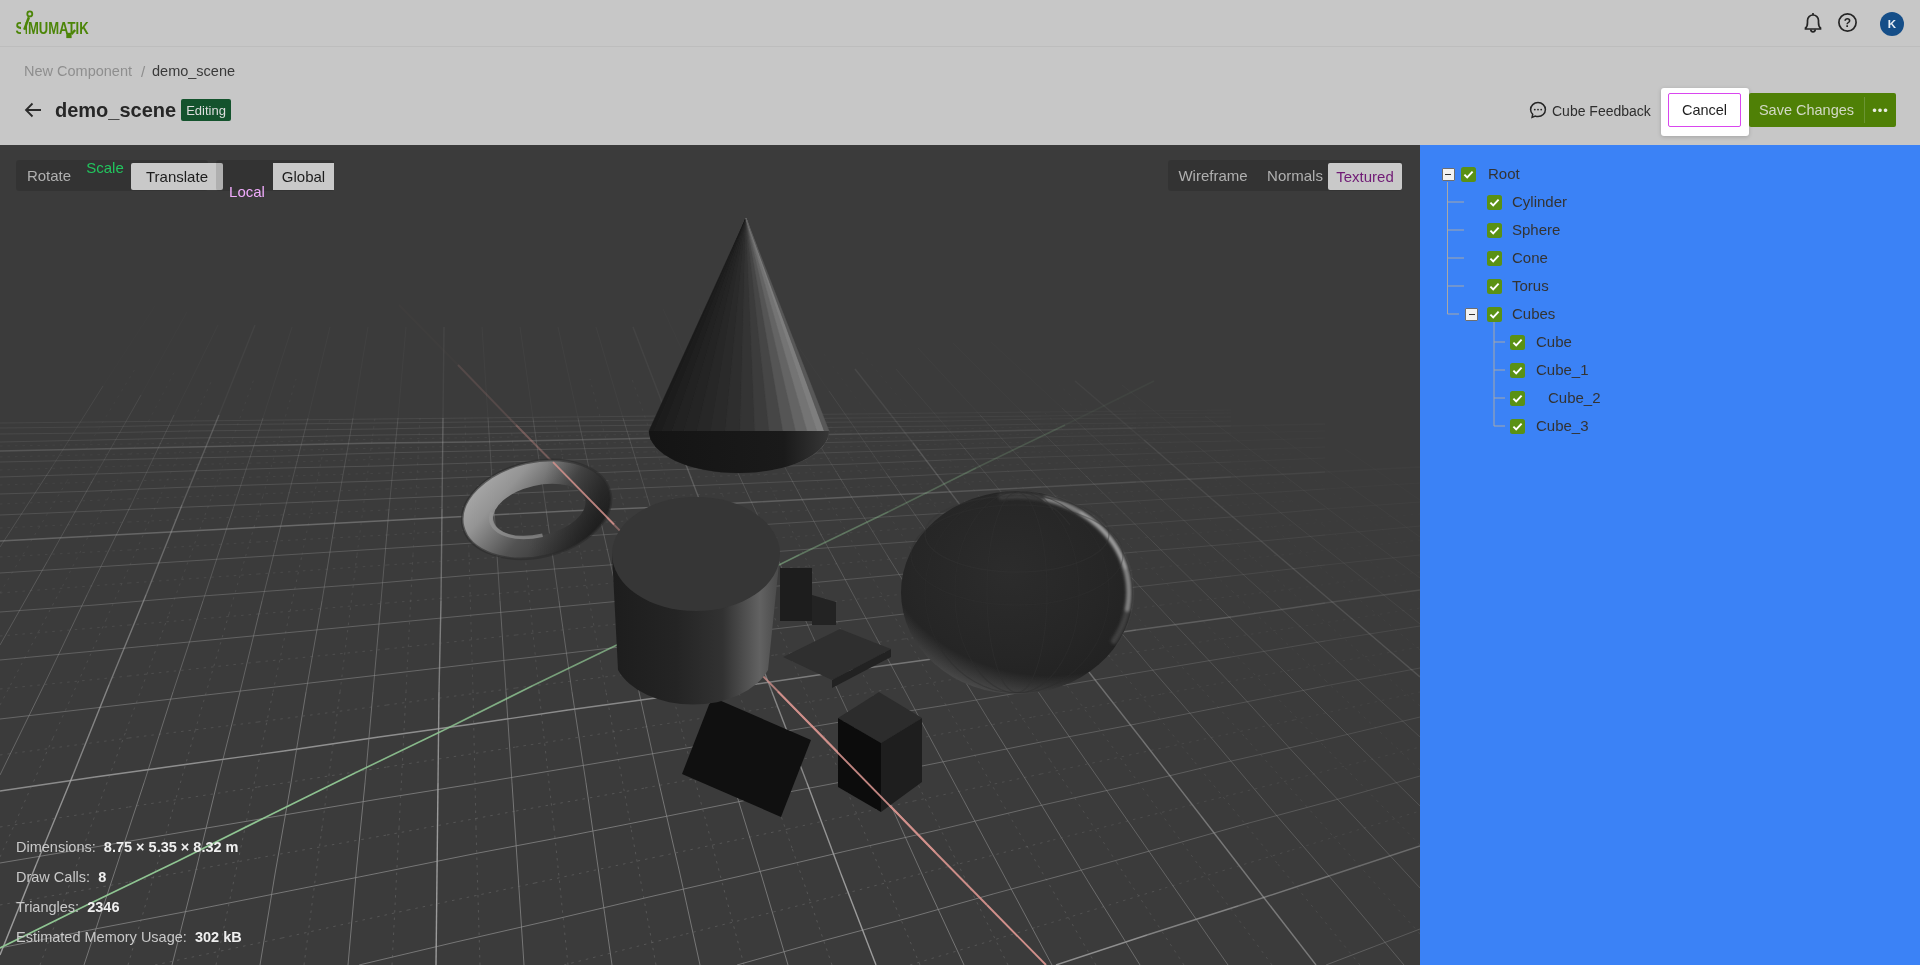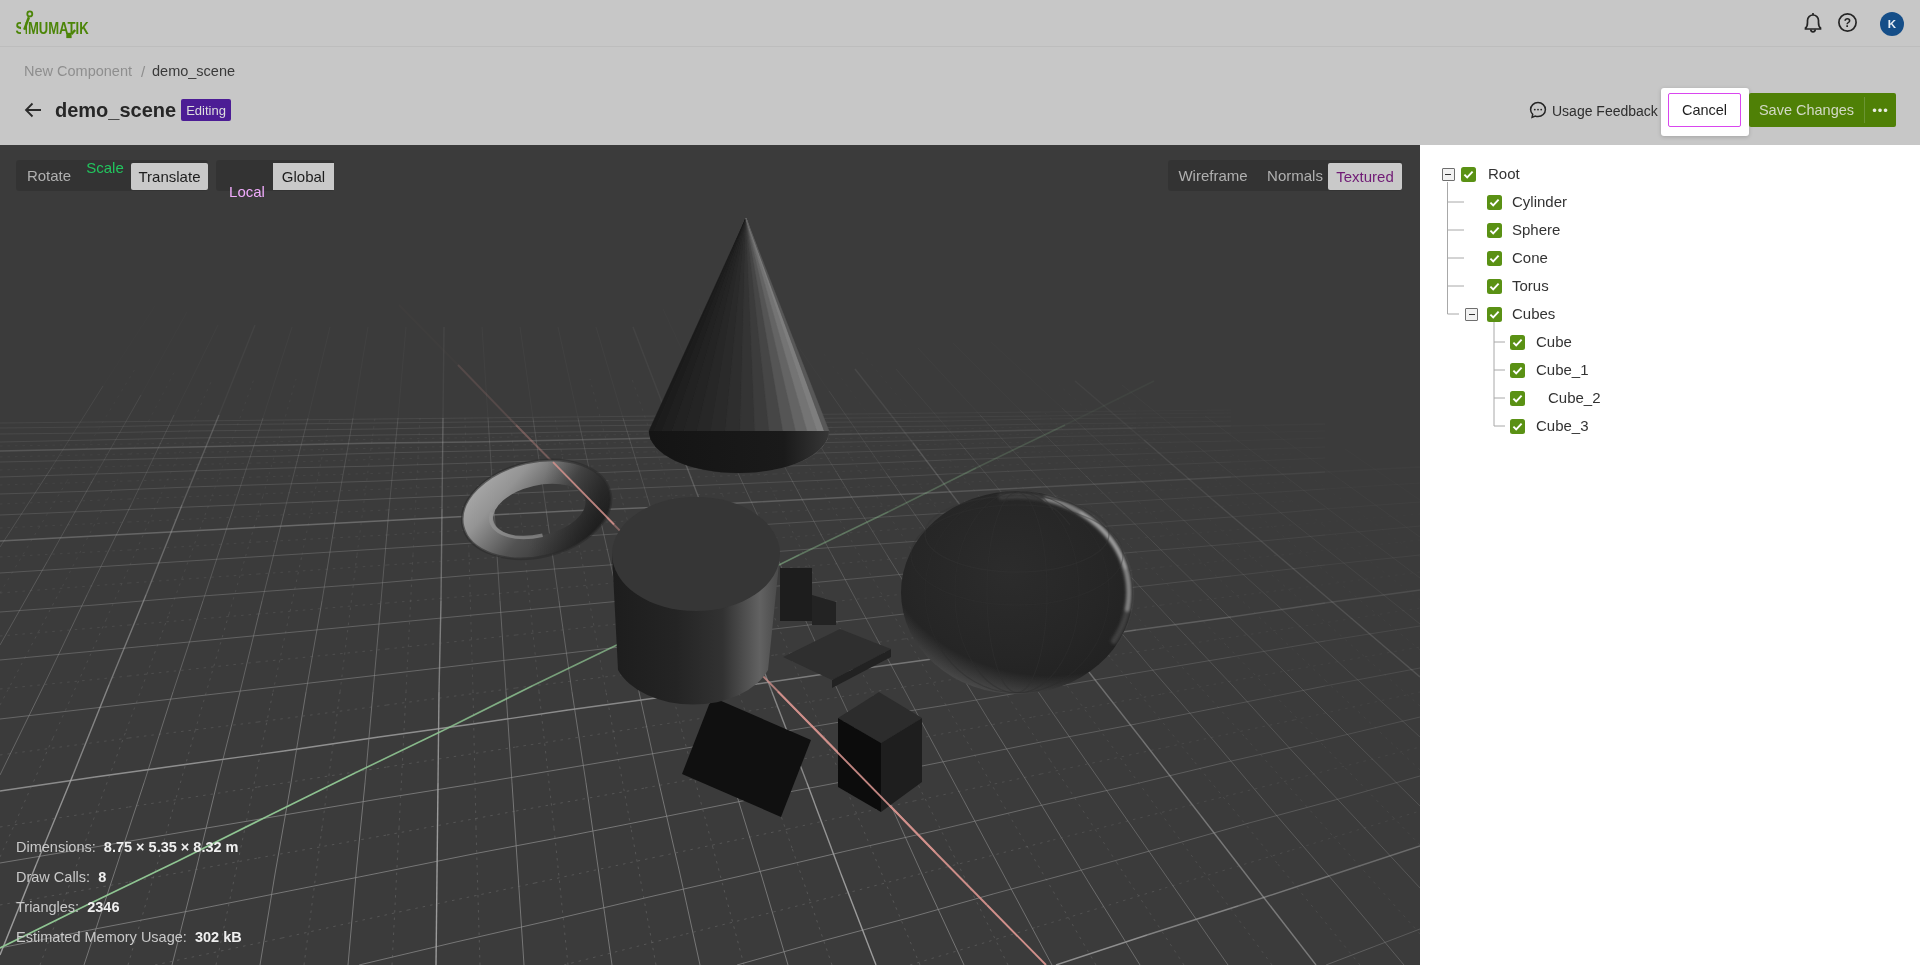--- a/index.html
+++ b/index.html
@@ -29,30 +29,30 @@
 <div class="abs" style="left:1880px;top:12px;width:24px;height:24px;border-radius:50%;background:#154e88;
  color:#e8eef5;font:bold 11.5px 'Liberation Sans';display:flex;align-items:center;justify-content:center">K</div>
 
 <div class="abs" style="left:24px;top:63px;font-size:14.5px;color:#8e8e8e">New Component</div>
 <div class="abs" style="left:141px;top:63px;font-size:15px;color:#8e8e8e">/</div>
 <div class="abs" style="left:152px;top:63px;font-size:14.5px;color:#3a3a3a">demo_scene</div>
 <svg class="abs" style="left:23px;top:100px" width="20" height="20" viewBox="0 0 20 20">
   <path d="M18 10 L3 10 M9.5 3.5 L3 10 L9.5 16.5" fill="none" stroke="#2b2b2b" stroke-width="1.8"></path>
 </svg>
 <div class="abs" style="left:55px;top:99px;font-size:20px;font-weight:bold;color:#262626">demo_scene</div>
-<div class="abs" style="left:181px;top:99px;width:50px;height:22px;background:#4c1d95;border-radius:2px;
+<div class="abs" style="left:181px;top:99px;width:50px;height:22px;background:#14532d;border-radius:2px;
  color:#dedede;font-size:13px;display:flex;align-items:center;justify-content:center">Editing</div>
 
 <svg class="abs" style="left:1529px;top:101px" width="18" height="18" viewBox="0 0 18 18">
   <path d="M9 1.6 C4.9 1.6 1.6 4.7 1.6 8.6 C1.6 10.5 2.4 12.2 3.7 13.4 L3.1 16.4 L6.3 15.1 C7.1 15.4 8 15.6 9 15.6 C13.1 15.6 16.4 12.5 16.4 8.6 C16.4 4.7 13.1 1.6 9 1.6 Z" fill="none" stroke="#252525" stroke-width="1.5"></path>
   <circle cx="5.8" cy="8.6" r="0.9" fill="#252525"></circle>
     <circle cx="9" cy="8.6" r="0.9" fill="#252525"></circle>
     <circle cx="12.2" cy="8.6" r="0.9" fill="#252525"></circle>
 </svg>
-<div class="abs" style="left:1552px;top:103px;font-size:14px;color:#2e2e2e">Usage Feedback</div>
+<div class="abs" style="left:1552px;top:103px;font-size:14px;color:#2e2e2e">Cube Feedback</div>
 
 <div class="abs" style="left:1661px;top:88px;width:88px;height:48px;background:#ffffff;border-radius:3px;box-shadow:0 1px 4px rgba(0,0,0,0.18)"></div>
 <div class="abs" style="left:1668px;top:93px;width:73px;height:34px;background:#fff;border:1px solid #d946ef;border-radius:2px;
  font-size:14.5px;color:#1f1f1f;display:flex;align-items:center;justify-content:center">Cancel</div>
 <div class="abs" style="left:1749px;top:93px;width:147px;height:34px;background:#4f8006;border-radius:2px;color:#d3d9c6;font-size:14.5px">
   <div class="abs" style="left:0;top:0;width:115px;height:34px;display:flex;align-items:center;justify-content:center">Save Changes</div>
   <div class="abs" style="left:115px;top:4px;width:1px;height:26px;background:#6b9434"></div>
   <div class="abs" style="left:116px;top:0;width:31px;height:34px;display:flex;align-items:center;justify-content:center;color:#e8ece2;letter-spacing:1px;font-size:13px">•••</div>
 </div>
 <div class="abs" style="left:0;top:145px;width:1420px;height:820px;background:#3b3b3b;overflow:hidden">
@@ -897,30 +897,30 @@
       <line x1="553" y1="317.2" x2="614" y2="379.4" stroke="#d4928d" stroke-width="1.9" opacity="0.85"></line>
       <line x1="778" y1="546.7" x2="935" y2="706.8" stroke="#d4928d" stroke-width="1.9" opacity="0.9"></line>
     </svg>
     <div class="abs" style="left:16px;top:694px;font-size:14.5px;color:#c9c9c9">Dimensions:&nbsp; <b style="color:#efefef">8.75 × 5.35 × 8.32 m</b></div>
     <div class="abs" style="left:16px;top:724px;font-size:14.5px;color:#c9c9c9">Draw Calls:&nbsp; <b style="color:#efefef">8</b></div>
     <div class="abs" style="left:16px;top:754px;font-size:14.5px;color:#c9c9c9">Triangles:&nbsp; <b style="color:#efefef">2346</b></div>
     <div class="abs" style="left:16px;top:784px;font-size:14.5px;color:#c9c9c9">Estimated Memory Usage:&nbsp; <b style="color:#efefef">302 kB</b></div>
     <div class="abs" style="left:16px;top:15px;width:192px;height:31px;background:rgba(0,0,0,0.12);border-radius:3px"></div>
     <div class="abs" style="left:49px;top:15px;height:31px;transform:translateX(-50%);font-size:15px;color:#b0b0b0;display:flex;align-items:center">Rotate</div>
     <div class="abs" style="left:105px;top:7px;height:31px;transform:translateX(-50%);font-size:15px;color:#22c55e;display:flex;align-items:center">Scale</div>
-    <div class="abs" style="left:131px;top:18px;width:77px;height:27px;background:#c9c9c9;border-radius:2px;font-size:15px;color:#1d1d1d;display:flex;align-items:center;justify-content:center">Translate</div>
+    <div class="abs" style="left:131px;top:18px;width:92px;height:27px;background:#c9c9c9;border-radius:2px;font-size:15px;color:#1d1d1d;display:flex;align-items:center;justify-content:center">Translate</div>
     <div class="abs" style="left:216px;top:15px;width:118px;height:31px;background:rgba(0,0,0,0.12);border-radius:3px"></div>
     <div class="abs" style="left:247px;top:31px;height:31px;transform:translateX(-50%);font-size:15px;color:#f0abfc;display:flex;align-items:center">Local</div>
     <div class="abs" style="left:273px;top:18px;width:61px;height:27px;background:#c9c9c9;border-radius:0;font-size:15px;color:#1d1d1d;display:flex;align-items:center;justify-content:center">Global</div>
     <div class="abs" style="left:1168px;top:15px;width:234px;height:31px;background:rgba(0,0,0,0.12);border-radius:3px"></div>
     <div class="abs" style="left:1213px;top:15px;height:31px;transform:translateX(-50%);font-size:15px;color:#b0b0b0;display:flex;align-items:center">Wireframe</div>
     <div class="abs" style="left:1295px;top:15px;height:31px;transform:translateX(-50%);font-size:15px;color:#b0b0b0;display:flex;align-items:center">Normals</div>
     <div class="abs" style="left:1328px;top:18px;width:74px;height:27px;background:#c9c9c9;border-radius:2px;font-size:15px;color:#701a75;display:flex;align-items:center;justify-content:center">Textured</div>
   </div>
-<div class="abs" style="left:1420px;top:145px;width:500px;height:820px;background:#ffffff">
+<div class="abs" style="left:1420px;top:145px;width:500px;height:820px;background:#3b82f6">
     <svg class="abs" style="left:0;top:0" width="500" height="820">
       <g stroke="#a8a8a8" stroke-width="1">
         <line x1="27.5" y1="37" x2="27.5" y2="169"></line>
         <line x1="27.5" y1="57" x2="44" y2="57"></line>
         <line x1="27.5" y1="85" x2="44" y2="85"></line>
         <line x1="27.5" y1="113" x2="44" y2="113"></line>
         <line x1="27.5" y1="141" x2="44" y2="141"></line>
         <line x1="27.5" y1="169" x2="39" y2="169"></line>
         <line x1="74" y1="177" x2="74" y2="281"></line>
         <line x1="74" y1="197" x2="85" y2="197"></line>

